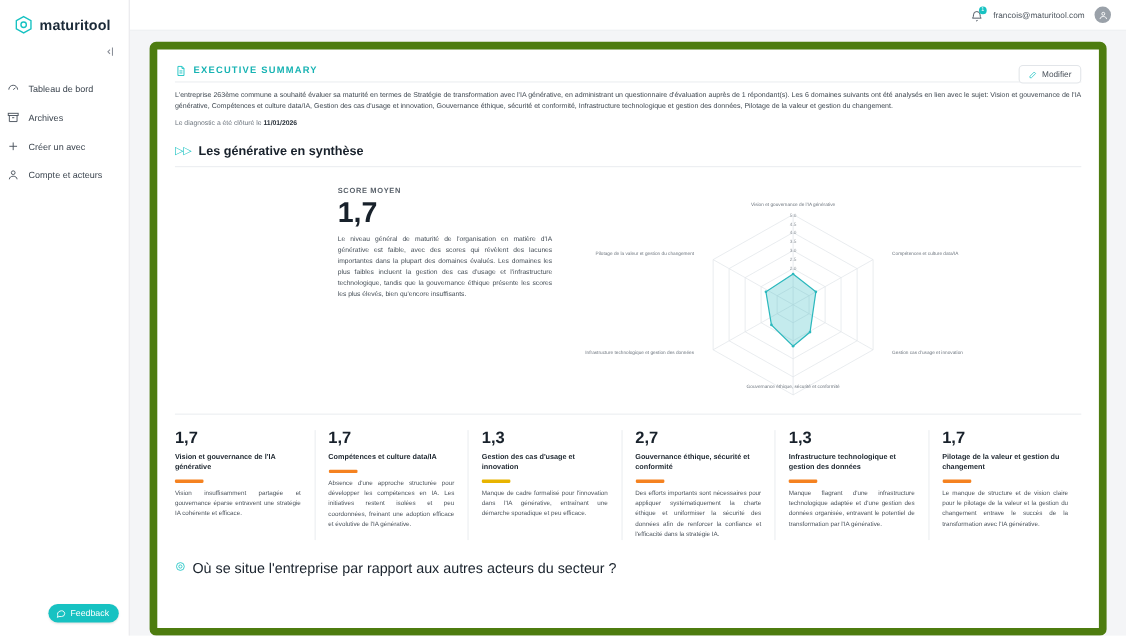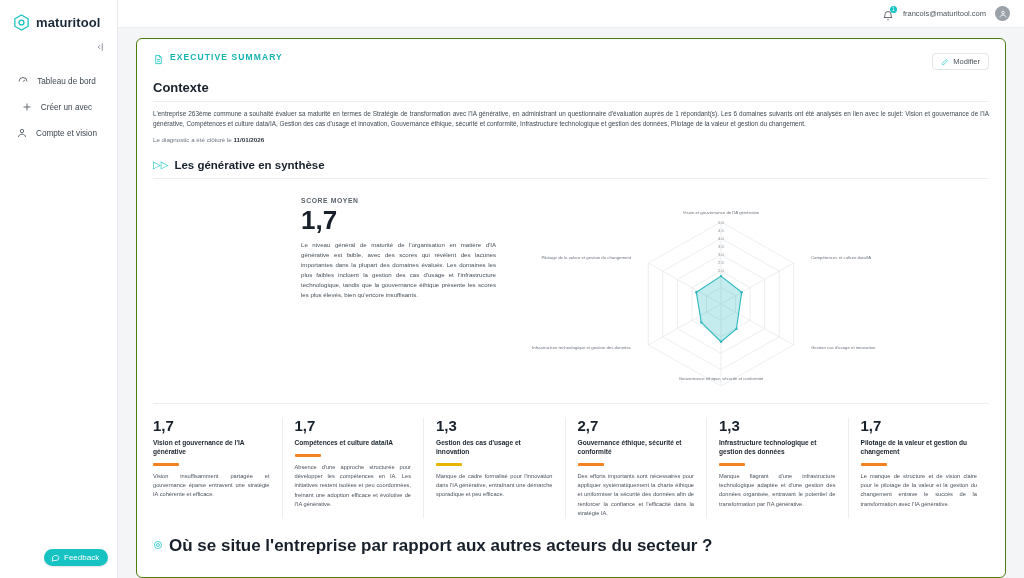--- a/index.html
+++ b/index.html
@@ -37,21 +37,20 @@
     width: 14px; height: 14px; color: #8a8f98;
     display: flex; align-items: center; justify-content: center;
     font-size: 11px; cursor: pointer;
   }
   .nav { margin-top: 14px; display: flex; flex-direction: column; }
   .nav-item {
     display: flex; align-items: center; gap: 8px;
     padding: 7px 10px 7px 6px;
     font-size: 8.2px; color: #3d4650;
     cursor: pointer;
-    justify-content: center;
   }
   .nav-ico { width: 12px; height: 12px; flex: 0 0 12px; color: #4a535d; }
   .nav-label { white-space: nowrap; }
 
   .feedback-wrap { position: absolute; left: 44px; bottom: 12px; }
   .feedback-btn {
     display: flex; align-items: center; gap: 4px;
     background: #17c2c2; color: #fff;
     border-radius: 11px; padding: 4px 9px 4px 7px;
     font-size: 8px; cursor: pointer;
@@ -82,21 +81,21 @@
     display: flex; align-items: center; justify-content: center;
     cursor: pointer;
   }
 
   
   .content {
     flex: 1 1 auto; overflow: hidden;
     padding: 10px 18px 0 18px;
   }
   .card {
-    background: #fff; border: 1px solid #4d7c0f;
+    background: #fff; border: 7px solid #4d7c0f;
     border-radius: 6px;
     padding: 12px 16px 14px 16px;
     position: relative;
     height: 540px;
   }
 
   .section-head { display: flex; align-items: center; gap: 6px; }
   .doc-ico { width: 11px; height: 11px; color: #17c2c2; }
   .section-title {
     font-size: 8.5px; font-weight: 700; color: #17b3b3;
@@ -169,21 +168,21 @@
   .dom-text {
     font-size: 5.7px; line-height: 1.6; color: #4a525b;
     margin-top: 6px; text-align: justify;
   }
 
   .bottom-head {
     display: flex; align-items: center; gap: 6px;
     margin-top: 18px;
   }
   .bottom-ico { color: #17c2c2; font-size: 9px; }
-  .bottom-title { font-size: 17px; font-weight: 700; color: #18212b; }
+  .bottom-title { font-size: 13px; font-weight: 400; color: #18212b; }
 
   .axis-label { font-size: 4.3px; fill: #6c747d; }
   .tick-label { font-size: 4.3px; fill: #8b9299; }
 </style>
 </head>
 <body>
 
 <div class="app">
 
   <aside class="sidebar">
@@ -211,33 +210,43 @@
           <svg viewBox="0 0 24 24" width="12" height="12" fill="none" stroke="#4a535d" stroke-width="1.7">
             <path d="M4 13a8 8 0 0 1 16 0"></path>
               <path d="M12 13l4-3.2"></path>
           </svg>
         </span>
         <span class="nav-label">Tableau de bord</span>
       </div>
       <div class="nav-item">
         <span class="nav-ico">
           <svg viewBox="0 0 24 24" width="12" height="12" fill="none" stroke="#4a535d" stroke-width="1.7">
+            <rect x="3" y="4" width="18" height="4"></rect>
+              <path d="M5 8v11h14V8"></path>
+              <path d="M10 12h4"></path>
+          </svg>
+        </span>
+        <span class="nav-label">Archives</span>
+      </div>
+      <div class="nav-item">
+        <span class="nav-ico">
+          <svg viewBox="0 0 24 24" width="12" height="12" fill="none" stroke="#4a535d" stroke-width="1.7">
             <path d="M12 5v14M5 12h14"></path>
           </svg>
         </span>
         <span class="nav-label">Créer un avec</span>
       </div>
       <div class="nav-item">
         <span class="nav-ico">
           <svg viewBox="0 0 24 24" width="12" height="12" fill="none" stroke="#4a535d" stroke-width="1.7">
             <circle cx="12" cy="8" r="3.4"></circle>
               <path d="M5 20c0-3.6 3.1-5.6 7-5.6s7 2 7 5.6"></path>
           </svg>
         </span>
-        <span class="nav-label">Compte et vision</span>
+        <span class="nav-label">Compte et acteurs</span>
       </div>
     </nav>
 
     <div class="feedback-wrap">
       <div class="feedback-btn">
         <span class="feedback-ico">
           <svg viewBox="0 0 24 24" width="9" height="9" fill="none" stroke="#ffffff" stroke-width="2.2">
             <path d="M21 12a8 8 0 0 1-8 8H7l-4 2 1.3-3.6A8 8 0 1 1 21 12z"></path>
           </svg>
         </span>
@@ -281,21 +290,20 @@
 
         <button class="edit-btn">
           <span class="edit-ico">
             <svg viewBox="0 0 24 24" width="8" height="8" fill="none" stroke="#17c2c2" stroke-width="2">
               <path d="M15.5 4.5 19.5 8.5 8 20H4v-4z"></path>
             </svg>
           </span>
           <span>Modifier</span>
         </button>
 
-        <h2 class="ctx-title">Contexte</h2>
         <div class="ctx-rule"></div>
         <p class="ctx-text">L'entreprise 263ème commune a souhaité évaluer sa maturité en termes de Stratégie de transformation avec l'IA générative, en administrant un questionnaire d'évaluation auprès de 1 répondant(s). Les 6 domaines suivants ont été analysés en lien avec le sujet: Vision et gouvernance de l'IA générative, Compétences et culture data/IA, Gestion des cas d'usage et innovation, Gouvernance éthique, sécurité et conformité, Infrastructure technologique et gestion des données, Pilotage de la valeur et gestion du changement.</p>
         <p class="ctx-date">
           <span>Le diagnostic a été clôturé le </span><b>11/01/2026</b>
         </p>
 
         <div class="synth-head">
           <span class="synth-ico">▷▷</span>
           <span class="synth-title">Les générative en synthèse</span>
         </div>

